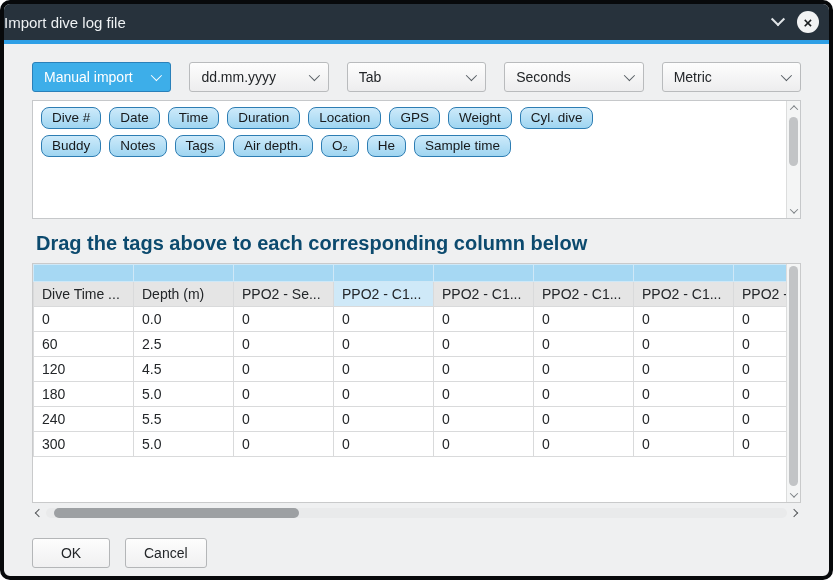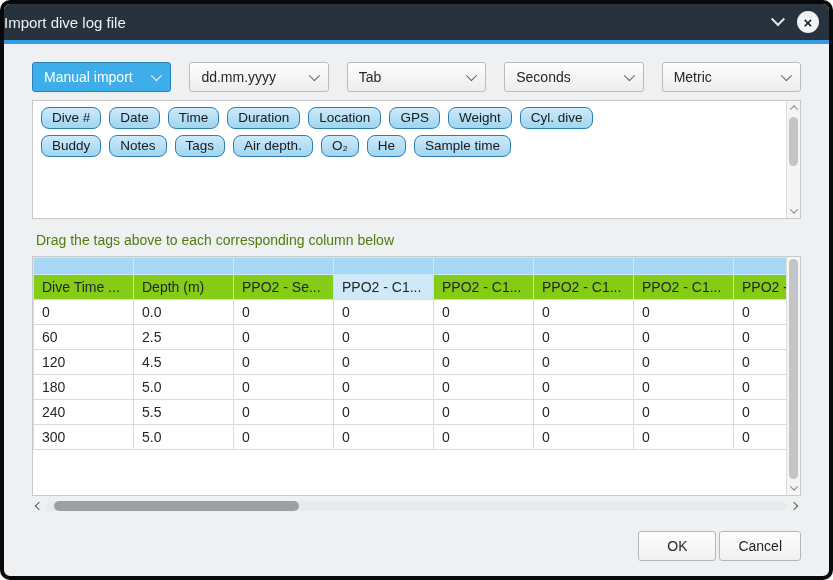--- a/index.html
+++ b/index.html
@@ -67,49 +67,49 @@
     background:#f4f5f5;border-left:1px solid #dcdddd;
     display:flex;flex-direction:column;align-items:center;
   }
   .vs-arrow{flex:0 0 14px;display:flex;align-items:center;justify-content:center;}
   .vs-up{width:6px;height:6px;border-left:1.5px solid #7b8084;border-top:1.5px solid #7b8084;transform:rotate(45deg) translate(1px,1px);}
   .vs-dn{width:6px;height:6px;border-right:1.5px solid #7b8084;border-bottom:1.5px solid #7b8084;transform:rotate(45deg) translate(-1px,-1px);}
   .vs-track{flex:1;width:100%;position:relative;}
   .vs-thumb{position:absolute;left:2px;right:2px;border-radius:5px;background:#c2c4c6;}
 
   
-  .instruction{margin:13px 0 8px 4px;font-size:14px;color:#4d7c0f;flex:0 0 auto;}
+  .instruction{margin:13px 0 8px 4px;font-size:20px;color:#0c4a6e;flex:0 0 auto;font-weight:bold;}
 
   
   .table-wrap{
     position:relative;height:240px;overflow:hidden;background:#ffffff;
     border:1px solid #c9cacb;flex:0 0 auto;
   }
   table.preview{table-layout:fixed;width:800px;border-collapse:collapse;}
   table.preview td{
     width:100px;padding:4px 8px;font-size:14px;color:#232629;
     border:1px solid #d9dadb;white-space:nowrap;overflow:hidden;background:#ffffff;
     height:21px;
   }
   tr.drop-row td{background:#a6d8f3;border:1px solid #cfe8f7;height:17px;padding:3px 8px;}
-  tr.head-row td{background:#84cc16;height:21px;}
+  tr.head-row td{background:#e5e5e5;height:21px;}
   tr.head-row td.hl{background:#cfe9f8;}
 
   
   .hscroll{
     margin-top:3px;height:14px;display:flex;align-items:center;flex:0 0 auto;
   }
   .hs-arrow{flex:0 0 14px;display:flex;align-items:center;justify-content:center;height:100%;}
   .hs-left{width:6px;height:6px;border-left:1.5px solid #55585b;border-bottom:1.5px solid #55585b;transform:rotate(45deg);}
   .hs-right{width:6px;height:6px;border-right:1.5px solid #55585b;border-top:1.5px solid #55585b;transform:rotate(45deg);}
   .hs-track{flex:1;height:10px;position:relative;background:#e9eaeb;border-radius:5px;}
   .hs-thumb{position:absolute;top:0;bottom:0;left:8px;width:245px;background:#9da0a3;border-radius:5px;}
 
   
-  .button-row{display:flex;justify-content:flex-end;gap:3px;margin-top:18px;flex:0 0 auto;}
+  .button-row{display:flex;gap:15px;margin-top:18px;flex:0 0 auto;}
   .btn{
     min-width:78px;height:30px;padding:0 18px;border:1px solid #b4b6b8;border-radius:3px;
     background:linear-gradient(#fdfdfd,#f0f0f1);font-size:14px;color:#232629;
     font-family:"Liberation Sans","DejaVu Sans",sans-serif;
   }
 </style>
 </head>
 <body>
 
 <div class="window">

